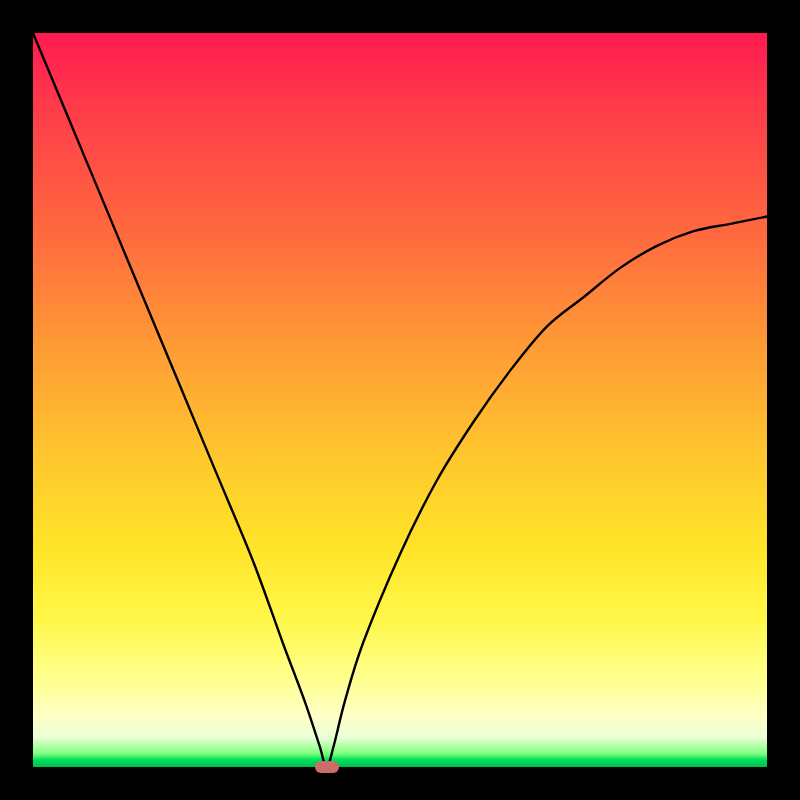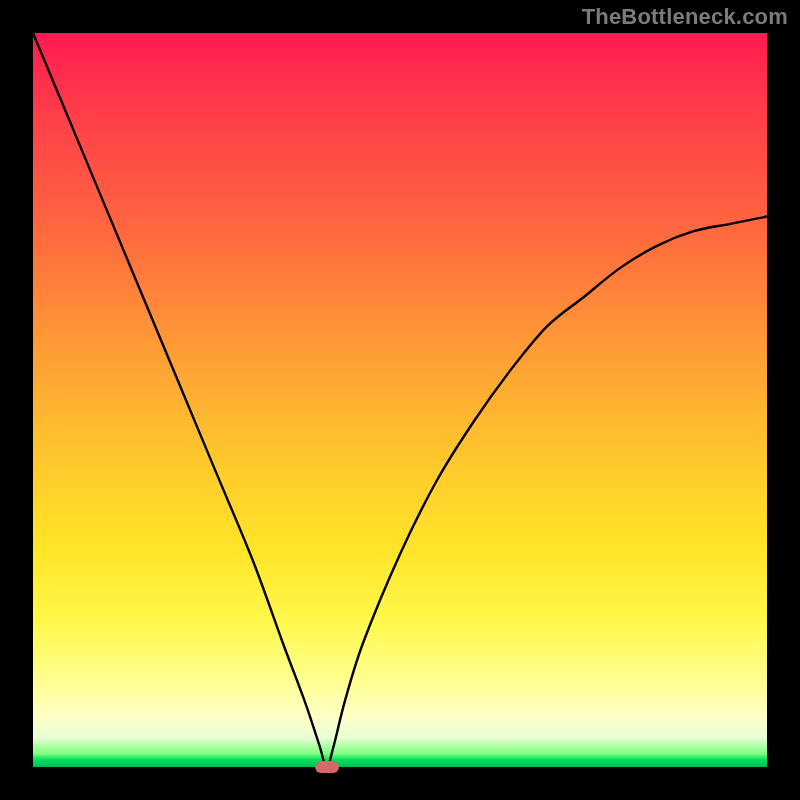--- a/index.html
+++ b/index.html
@@ -68,21 +68,20 @@
     border-radius: 6px;
     background: #cc6e67;
     transform: translate(-50%, -50%);
   }
 </style>
 </head>
 <body>
 
 <div class="frame">
 
-  <div class="watermark">TheBottleneck.com</div>
 
   <div class="plot-area">
 
     <svg class="curve" viewBox="0 0 734 734" preserveAspectRatio="none">
       <path id="curve-path" d="M 0.00 0.00 C 6.12 14.68, 24.47 58.72, 36.70 88.08 C 48.93 117.44, 61.17 146.80, 73.40 176.16 C 85.63 205.52, 97.87 234.88, 110.10 264.24 C 122.33 293.60, 134.57 322.96, 146.80 352.32 C 159.03 381.68, 171.27 411.04, 183.50 440.40 C 195.73 469.76, 209.19 500.34, 220.20 528.48 C 231.21 556.62, 241.00 585.98, 249.56 609.22 C 258.12 632.46, 265.46 650.81, 271.58 667.94 C 277.70 685.07, 282.59 700.97, 286.26 711.98 C 289.93 722.99, 291.15 734.00, 293.60 734.00 C 296.05 734.00, 297.88 722.99, 300.94 711.98 C 304.00 700.97, 307.06 685.07, 311.95 667.94 C 316.84 650.81, 321.13 633.69, 330.30 609.22 C 339.48 584.75, 354.77 548.05, 367.00 521.14 C 379.23 494.23, 391.47 469.76, 403.70 447.74 C 415.93 425.72, 428.17 407.37, 440.40 389.02 C 452.63 370.67, 464.87 353.54, 477.10 337.64 C 489.33 321.74, 501.57 305.83, 513.80 293.60 C 526.03 281.37, 538.27 274.03, 550.50 264.24 C 562.73 254.45, 574.97 243.44, 587.20 234.88 C 599.43 226.32, 611.67 218.98, 623.90 212.86 C 636.13 206.74, 648.37 201.85, 660.60 198.18 C 672.83 194.51, 685.07 193.29, 697.30 190.84 C 709.53 188.39, 727.88 184.72, 734.00 183.50" fill="none" stroke="#000000" stroke-width="2.4" stroke-linecap="round" stroke-linejoin="round"></path>
     </svg>
 
     <div class="marker" id="min-marker" style="left: 293.6px; top: 734px; background: rgb(204, 110, 103);"></div>
 
   </div>

